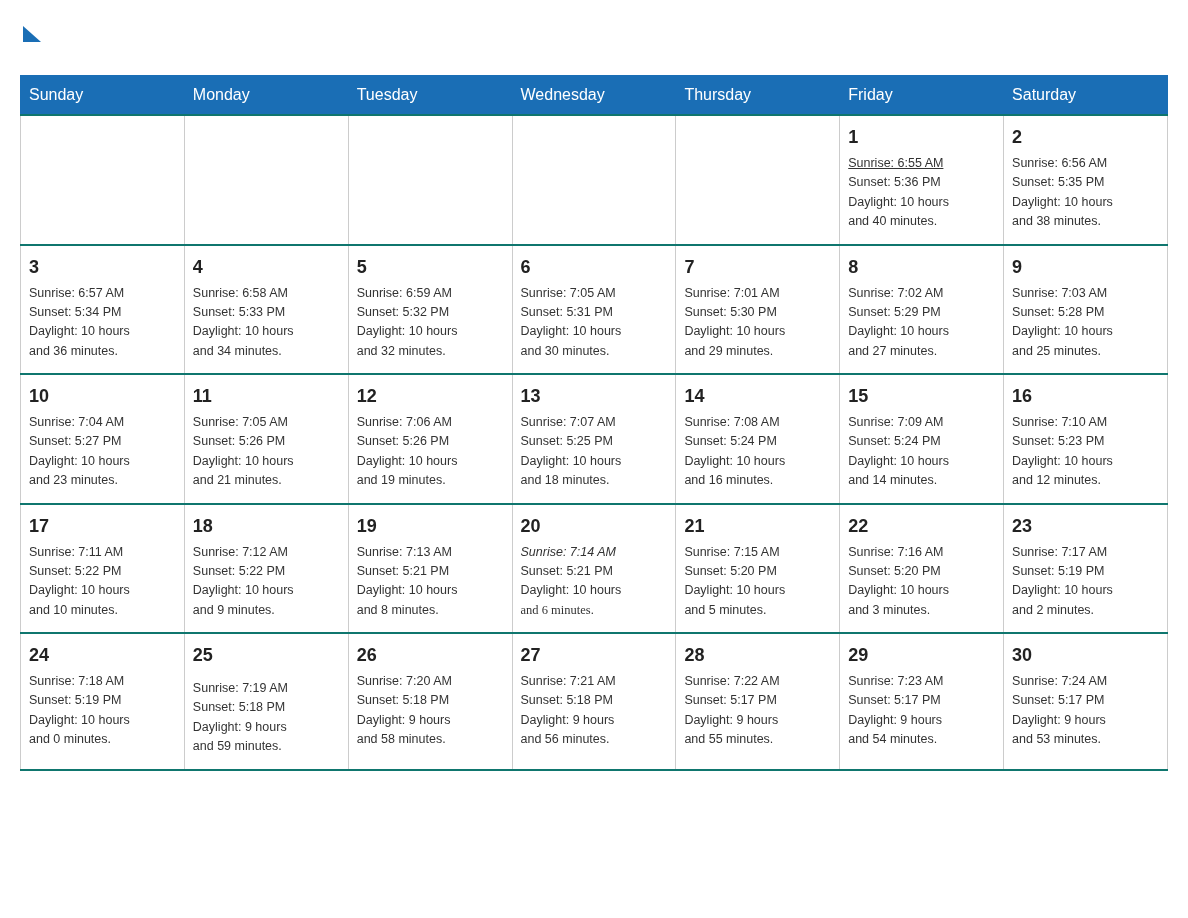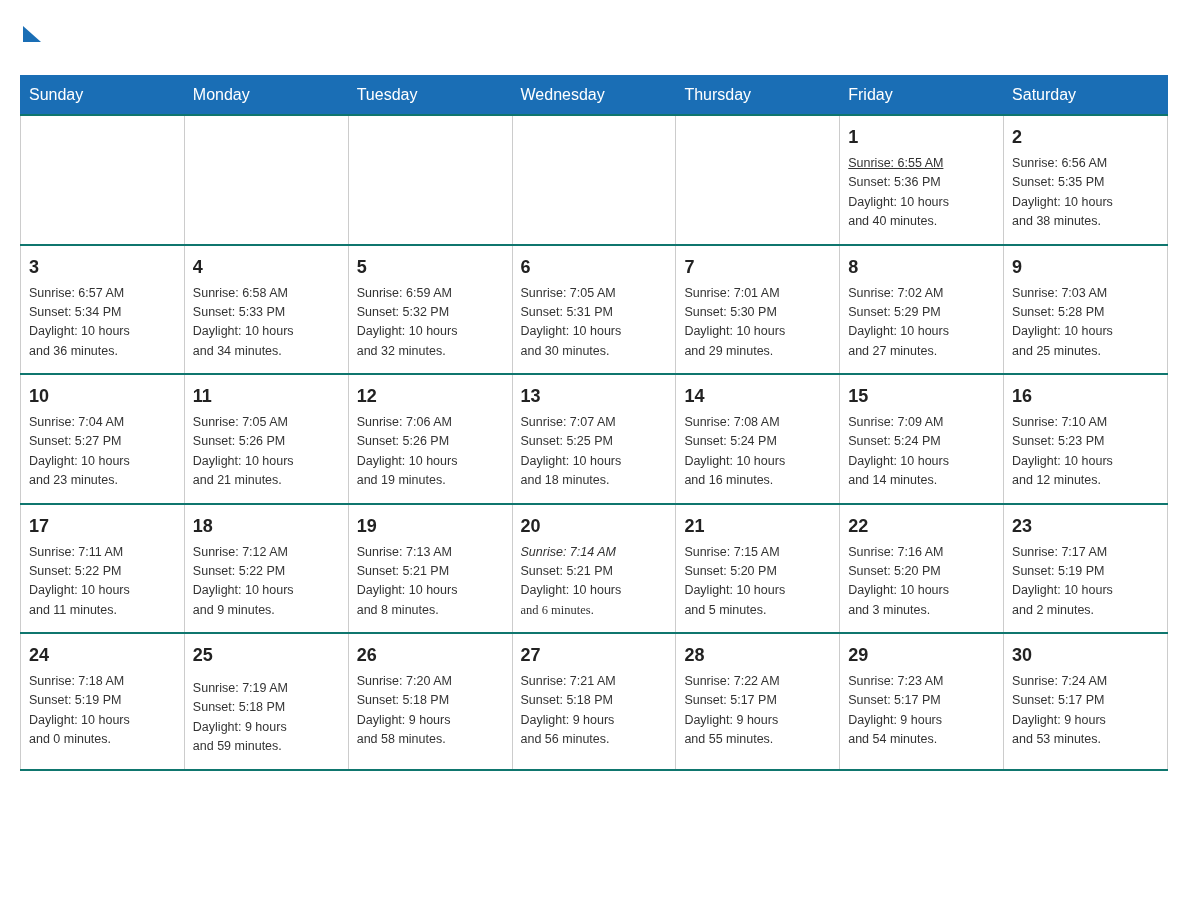--- a/index.html
+++ b/index.html
@@ -281,21 +281,21 @@
           </div>
         </td>
       </tr>
       <tr>
         <td>
           <span class="day-number">17</span>
           <div class="day-info">
             <span style="display: block;">Sunrise: 7:11 AM</span>
             <span style="display: block;">Sunset: 5:22 PM</span>
             <span style="display: block;">Daylight: 10 hours</span>
-            <span style="display: block;">and 11 minutes.</span>
+            <span style="display: block;">and 10 minutes.</span>
           </div>
         </td>
         <td>
           <span class="day-number">18</span>
           <div class="day-info">
             <span style="display: block;">Sunrise: 7:12 AM</span>
             <span style="display: block;">Sunset: 5:22 PM</span>
             <span style="display: block;">Daylight: 10 hours</span>
             <span style="display: block;">and 9 minutes.</span>
           </div>

